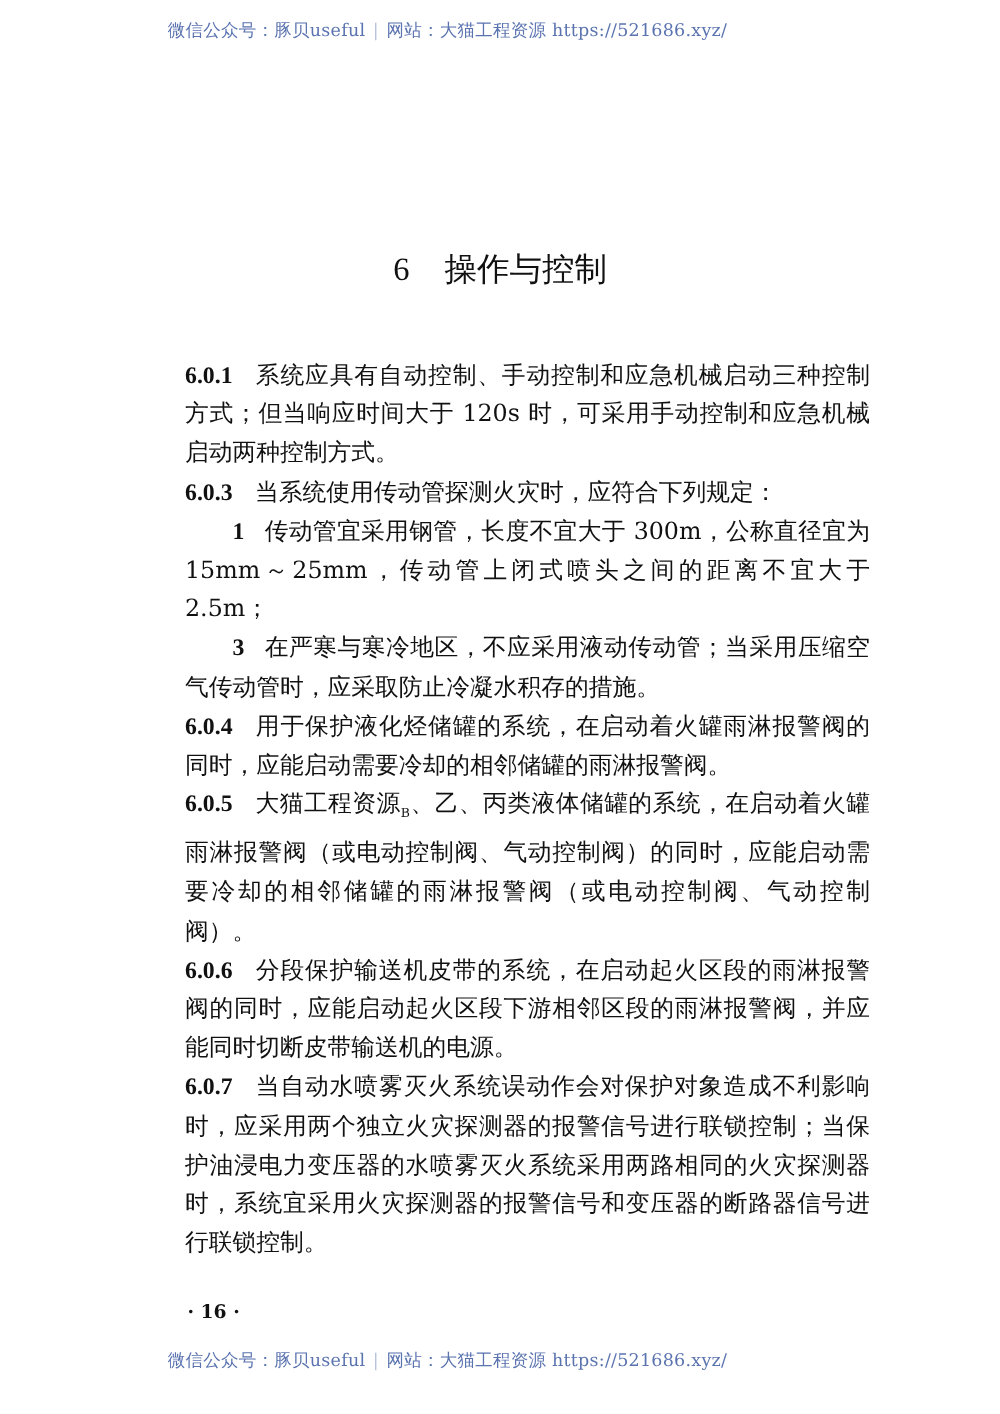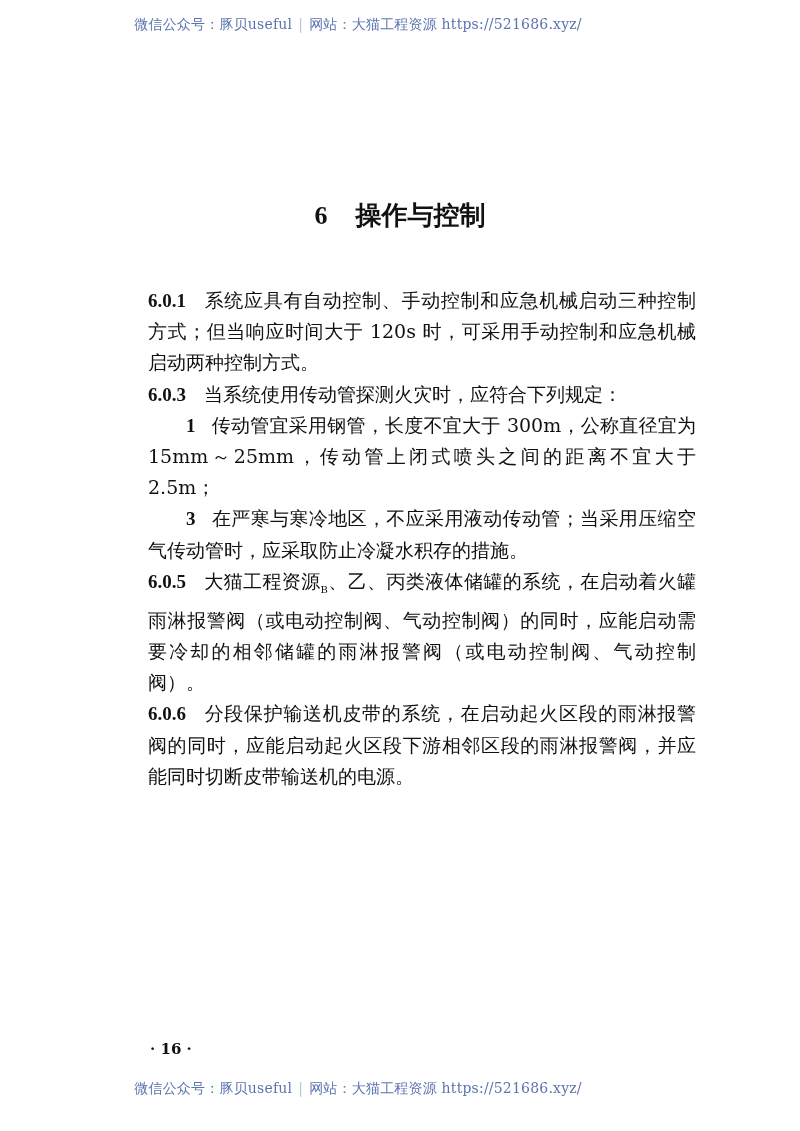--- a/index.html
+++ b/index.html
@@ -4,21 +4,21 @@
   <style>
     html, body { margin: 0; padding: 0; background: #ffffff; }
     body { width: 800px; height: 1131px; position: relative; overflow: hidden;
       font-family: "DejaVu Serif", "Liberation Serif", serif; color: #111; }
     .watermark { position: absolute; left: 0; width: 716px; text-align: center;
       font-size: 14px; color: #5b74b0; font-family: "DejaVu Serif", serif; letter-spacing: 0.2px; }
     .watermark .sep { color: #b9c4dc; margin: 0 6px; }
     .wm-top { top: 16px; }
     .wm-bottom { top: 1080px; }
     .title { position: absolute; top: 198px; left: 0; width: 800px; text-align: center;
-      font-size: 26px; font-weight: bold; font-family: "DejaVu Sans", sans-serif; }
+      font-size: 26px; font-weight: normal; font-family: "DejaVu Sans", sans-serif; }
     .title .num { margin-right: 28px; font-family: "Liberation Serif", serif; }
     .body-text { position: absolute; left: 148px; top: 285px; width: 548px;
       font-size: 19px; line-height: 31.2px; text-align: justify; }
     .para { margin: 0; }
     .clause { font-weight: bold; margin-right: 18px; font-family: "Liberation Serif", serif; }
     .item { text-indent: 38px; }
     .item .n { font-weight: bold; margin-right: 16px; font-family: "Liberation Serif", serif; }
     .page-num { position: absolute; left: 150px; top: 1040px; font-size: 15px; font-weight: bold; }
     sub { font-size: 10px; }
   </style>
@@ -31,21 +31,23 @@
 
 <div class="title">
   <span class="num">6</span><span>操作与控制</span>
 </div>
 
 <div class="body-text">
   <p class="para"><span class="clause">6.0.1</span><span>系统应具有自动控制、手动控制和应急机械启动三种控制方式；但当响应时间大于 120s 时，可采用手动控制和应急机械启动两种控制方式。</span></p>
   <p class="para"><span class="clause">6.0.3</span><span>当系统使用传动管探测火灾时，应符合下列规定：</span></p>
   <p class="para item"><span class="n">1</span><span>传动管宜采用钢管，长度不宜大于 300m，公称直径宜为15mm～25mm，传动管上闭式喷头之间的距离不宜大于 2.5m；</span></p>
   <p class="para item"><span class="n">3</span><span>在严寒与寒冷地区，不应采用液动传动管；当采用压缩空气传动管时，应采取防止冷凝水积存的措施。</span></p>
+  <p class="para"><span class="clause">6.0.4</span><span>用于保护液化烃储罐的系统，在启动着火罐雨淋报警阀的同时，应能启动需要冷却的相邻储罐的雨淋报警阀。</span></p>
   <p class="para"><span class="clause">6.0.5</span><span>大猫工程资源</span><sub>B</sub><span>、乙、丙类液体储罐的系统，在启动着火罐雨淋报警阀（或电动控制阀、气动控制阀）的同时，应能启动需要冷却的相邻储罐的雨淋报警阀（或电动控制阀、气动控制阀）。</span></p>
   <p class="para"><span class="clause">6.0.6</span><span>分段保护输送机皮带的系统，在启动起火区段的雨淋报警阀的同时，应能启动起火区段下游相邻区段的雨淋报警阀，并应能同时切断皮带输送机的电源。</span></p>
+  <p class="para"><span class="clause">6.0.7</span><span>当自动水喷雾灭火系统误动作会对保护对象造成不利影响时，应采用两个独立火灾探测器的报警信号进行联锁控制；当保护油浸电力变压器的水喷雾灭火系统采用两路相同的火灾探测器时，系统宜采用火灾探测器的报警信号和变压器的断路器信号进行联锁控制。</span></p>
 </div>
 
 <div class="page-num">· 16 ·</div>
 
 <div class="watermark wm-bottom">
   <span>微信公众号：豚贝useful</span><span class="sep">|</span><span>网站：大猫工程资源 https://521686.xyz/</span>
 </div>
 
 </body></html>

